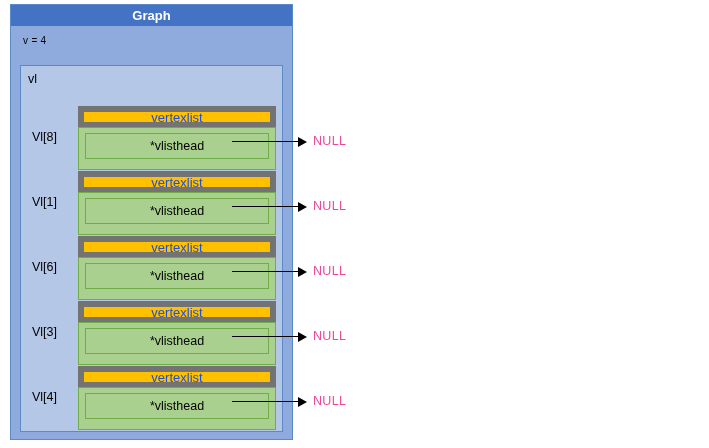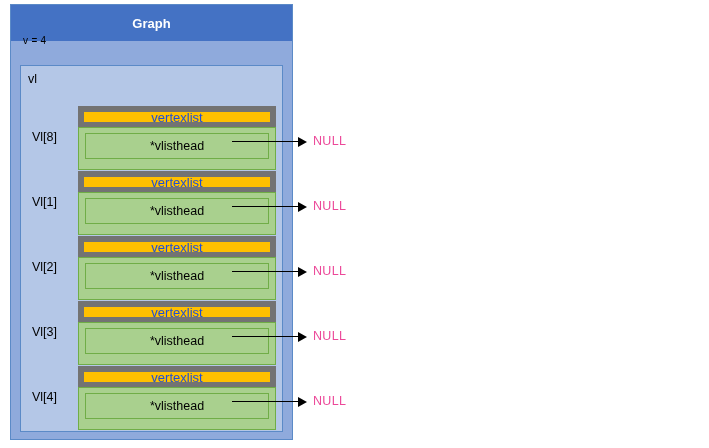--- a/index.html
+++ b/index.html
@@ -24,21 +24,21 @@
     height: 436px;
     background: #8FAADC;
     border: 1px solid #5B8AC7;
     box-sizing: border-box;
   }
   #graph-title {
     position: absolute;
     left: 0px;
     top: 0px;
     width: 281px;
-    height: 36px;
+    height: 21px;
     background: #4472C4;
     color: #FFFFFF;
     font-size: 13px;
     font-weight: bold;
     display: flex;
     align-items: center;
     justify-content: center;
     box-sizing: border-box;
   }
   #v-field {
@@ -193,21 +193,21 @@
       <div class="entry-label">Vl[1]</div>
       <div class="vertexlist-block">
         <div class="vl-header">vertexlist</div>
         <div class="vl-body">
           <div class="vl-inner">*vlisthead</div>
         </div>
       </div>
     </div>
 
     <div class="entry" style="top:170px">
-      <div class="entry-label">Vl[2]</div>
+      <div class="entry-label">Vl[6]</div>
       <div class="vertexlist-block">
         <div class="vl-header">vertexlist</div>
         <div class="vl-body">
           <div class="vl-inner">*vlisthead</div>
         </div>
       </div>
     </div>
 
     <div class="entry" style="top:235px">
       <div class="entry-label">Vl[3]</div>

